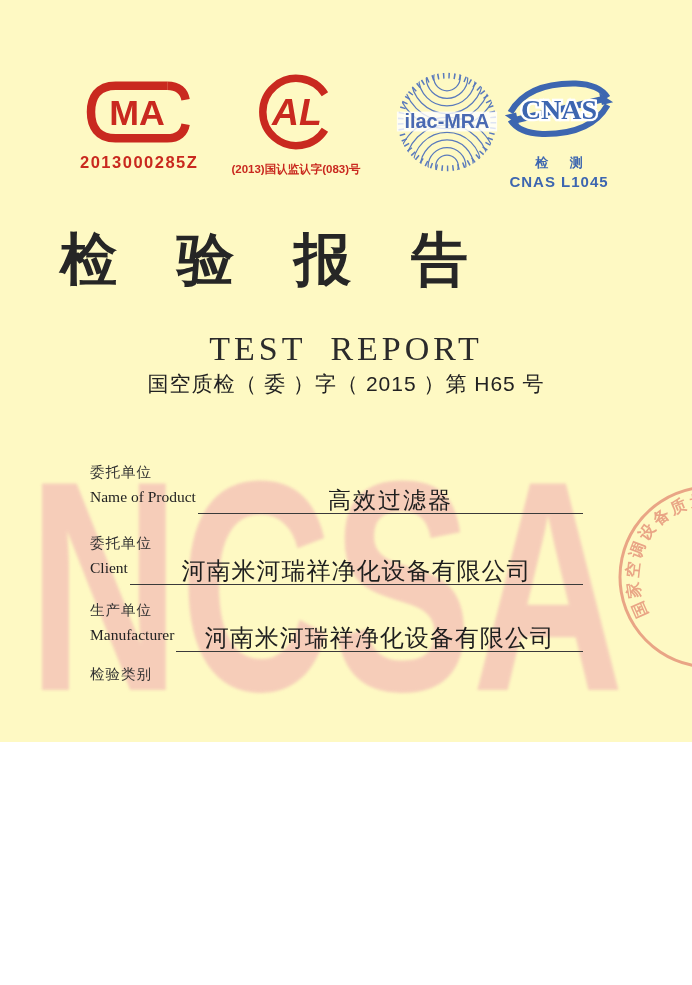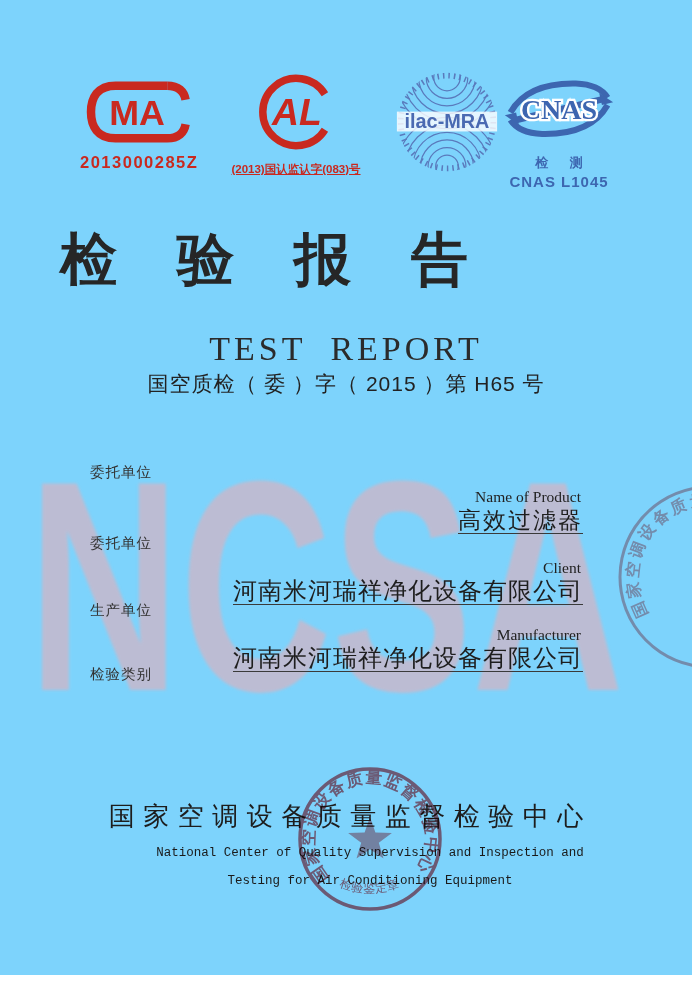--- a/index.html
+++ b/index.html
@@ -1,18 +1,18 @@
 <!DOCTYPE html>
 <html><head>
 <meta charset="utf-8">
 <style>
   html,body { margin:0; padding:0; background:#ffffff; }
   .page {
-    position:relative; width:692px; height:975px;
-    background:#7dd3fc; overflow:hidden;
+    position:relative; width:692px; height:742px;
+    background:#fef9c3; overflow:hidden;
     font-family:"Liberation Sans", sans-serif;
     color:#222;
   }
   
   .watermark {
     position:absolute; left:28px; top:398px; z-index:0;
     filter:blur(1.5px); opacity:0.55;
   }
   
   .cert { position:absolute; text-align:center; z-index:1; }
@@ -20,21 +20,20 @@
   .cert-cal  { left:220px; top:70px;  width:152px; }
   .cert-ilac { left:394px; top:70px;  width:106px; }
   .cert-cnas { left:500px; top:77px;  width:118px; }
   .cma-code {
     margin-top:5px; font-size:16.5px; font-weight:bold; letter-spacing:1.5px;
     color:#c9291f;
   }
   .cal-caption {
     margin-top:4px; font-size:11.5px; font-weight:bold; color:#c9291f;
     white-space:nowrap;
-    text-decoration:underline;
   }
   .cnas-caption-cn {
     margin-top:2px; font-size:13px; font-weight:bold; color:#3d66b0;
     letter-spacing:9px; padding-left:9px;
   }
   .cnas-code {
     margin-top:1px; font-size:15px; font-weight:bold; color:#3d66b0;
     letter-spacing:1px;
   }
   
@@ -56,21 +55,21 @@
   
   .field { position:absolute; left:90px; width:493px; z-index:1; }
   .field-1 { top:464px; }
   .field-2 { top:535px; }
   .field-3 { top:602px; }
   .field-4 { top:666px; }
   .field .cn {
     font-size:14.5px; color:#333; letter-spacing:1px; line-height:17px;
     margin-bottom:6px;
   }
-  .field .row { display:flex; align-items:flex-end; height:28px;flex-direction:column; }
+  .field .row { display:flex; align-items:flex-start; height:28px; }
   .field .en {
     font-family:"Liberation Serif", serif; font-size:15.5px; color:#222;
     white-space:nowrap; padding-right:2px; line-height:20px;
   }
   .field .vline {
     flex:1; border-bottom:1.5px solid #3a3a3a; text-align:center;
     font-size:23px; color:#1e1e1e; letter-spacing:2px; line-height:26px;
     white-space:nowrap;
   }
   .field-2 .vline, .field-3 .vline { font-size:24px; letter-spacing:1px; }

